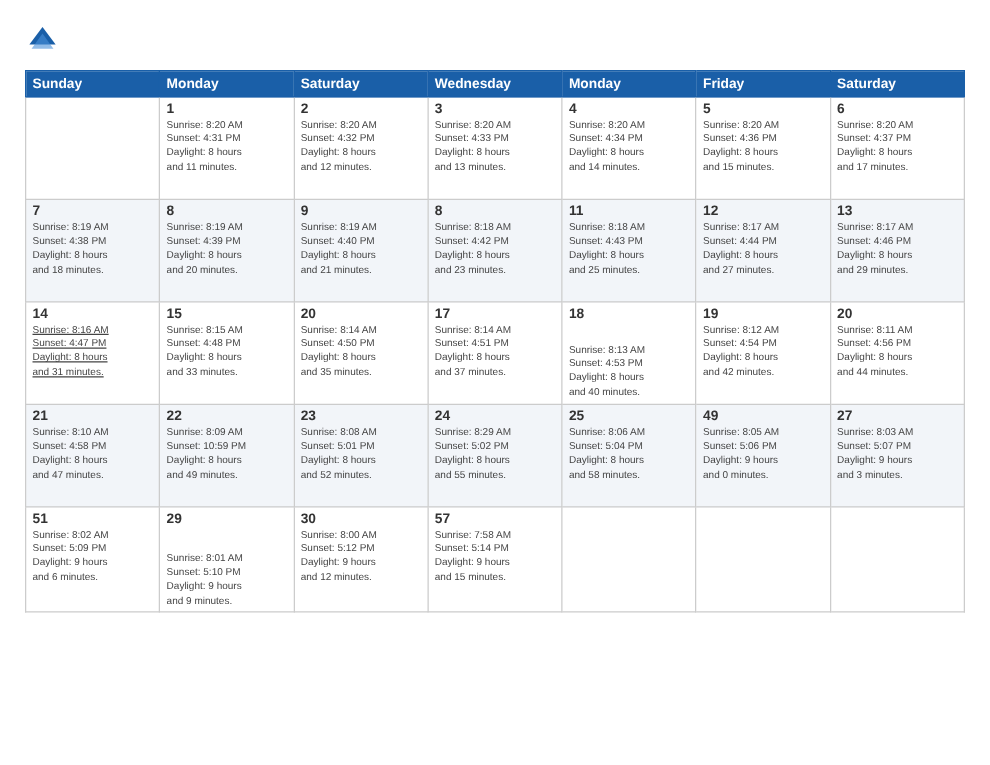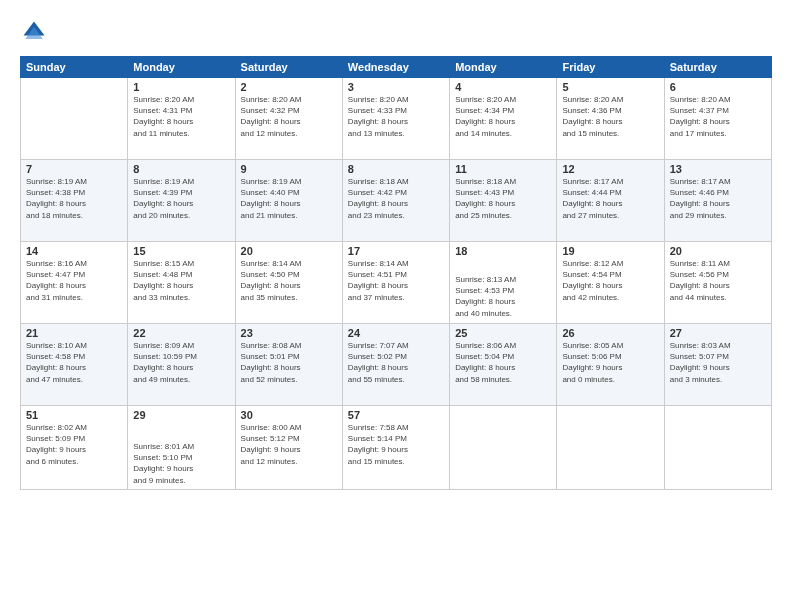--- a/index.html
+++ b/index.html
@@ -233,21 +233,21 @@
             <span class="day-number">13</span>
             <div class="day-info" style="white-space: pre-line;">Sunrise: 8:17 AM
 Sunset: 4:46 PM
 Daylight: 8 hours
 and 29 minutes.</div>
           </td>
         </tr>
         <tr>
           <td>
             <span class="day-number">14</span>
-            <div class="day-info" style="white-space: pre-line;">Sunrise: 8:16 AM
+            <div class="day-info" style="white-space: pre-line; text-decoration: underline;">Sunrise: 8:16 AM
 Sunset: 4:47 PM
 Daylight: 8 hours
 and 31 minutes.</div>
           </td>
           <td>
             <span class="day-number">15</span>
             <div class="day-info" style="white-space: pre-line;">Sunrise: 8:15 AM
 Sunset: 4:48 PM
 Daylight: 8 hours
 and 33 minutes.</div>
@@ -305,34 +305,34 @@
           </td>
           <td>
             <span class="day-number">23</span>
             <div class="day-info" style="white-space: pre-line;">Sunrise: 8:08 AM
 Sunset: 5:01 PM
 Daylight: 8 hours
 and 52 minutes.</div>
           </td>
           <td>
             <span class="day-number">24</span>
-            <div class="day-info" style="white-space: pre-line;">Sunrise: 7:07 AM
+            <div class="day-info" style="white-space: pre-line;">Sunrise: 8:29 AM
 Sunset: 5:02 PM
 Daylight: 8 hours
 and 55 minutes.</div>
           </td>
           <td>
             <span class="day-number">25</span>
             <div class="day-info" style="white-space: pre-line;">Sunrise: 8:06 AM
 Sunset: 5:04 PM
 Daylight: 8 hours
 and 58 minutes.</div>
           </td>
           <td>
-            <span class="day-number">26</span>
+            <span class="day-number">49</span>
             <div class="day-info" style="white-space: pre-line;">Sunrise: 8:05 AM
 Sunset: 5:06 PM
 Daylight: 9 hours
 and 0 minutes.</div>
           </td>
           <td>
             <span class="day-number">27</span>
             <div class="day-info" style="white-space: pre-line;">Sunrise: 8:03 AM
 Sunset: 5:07 PM
 Daylight: 9 hours

